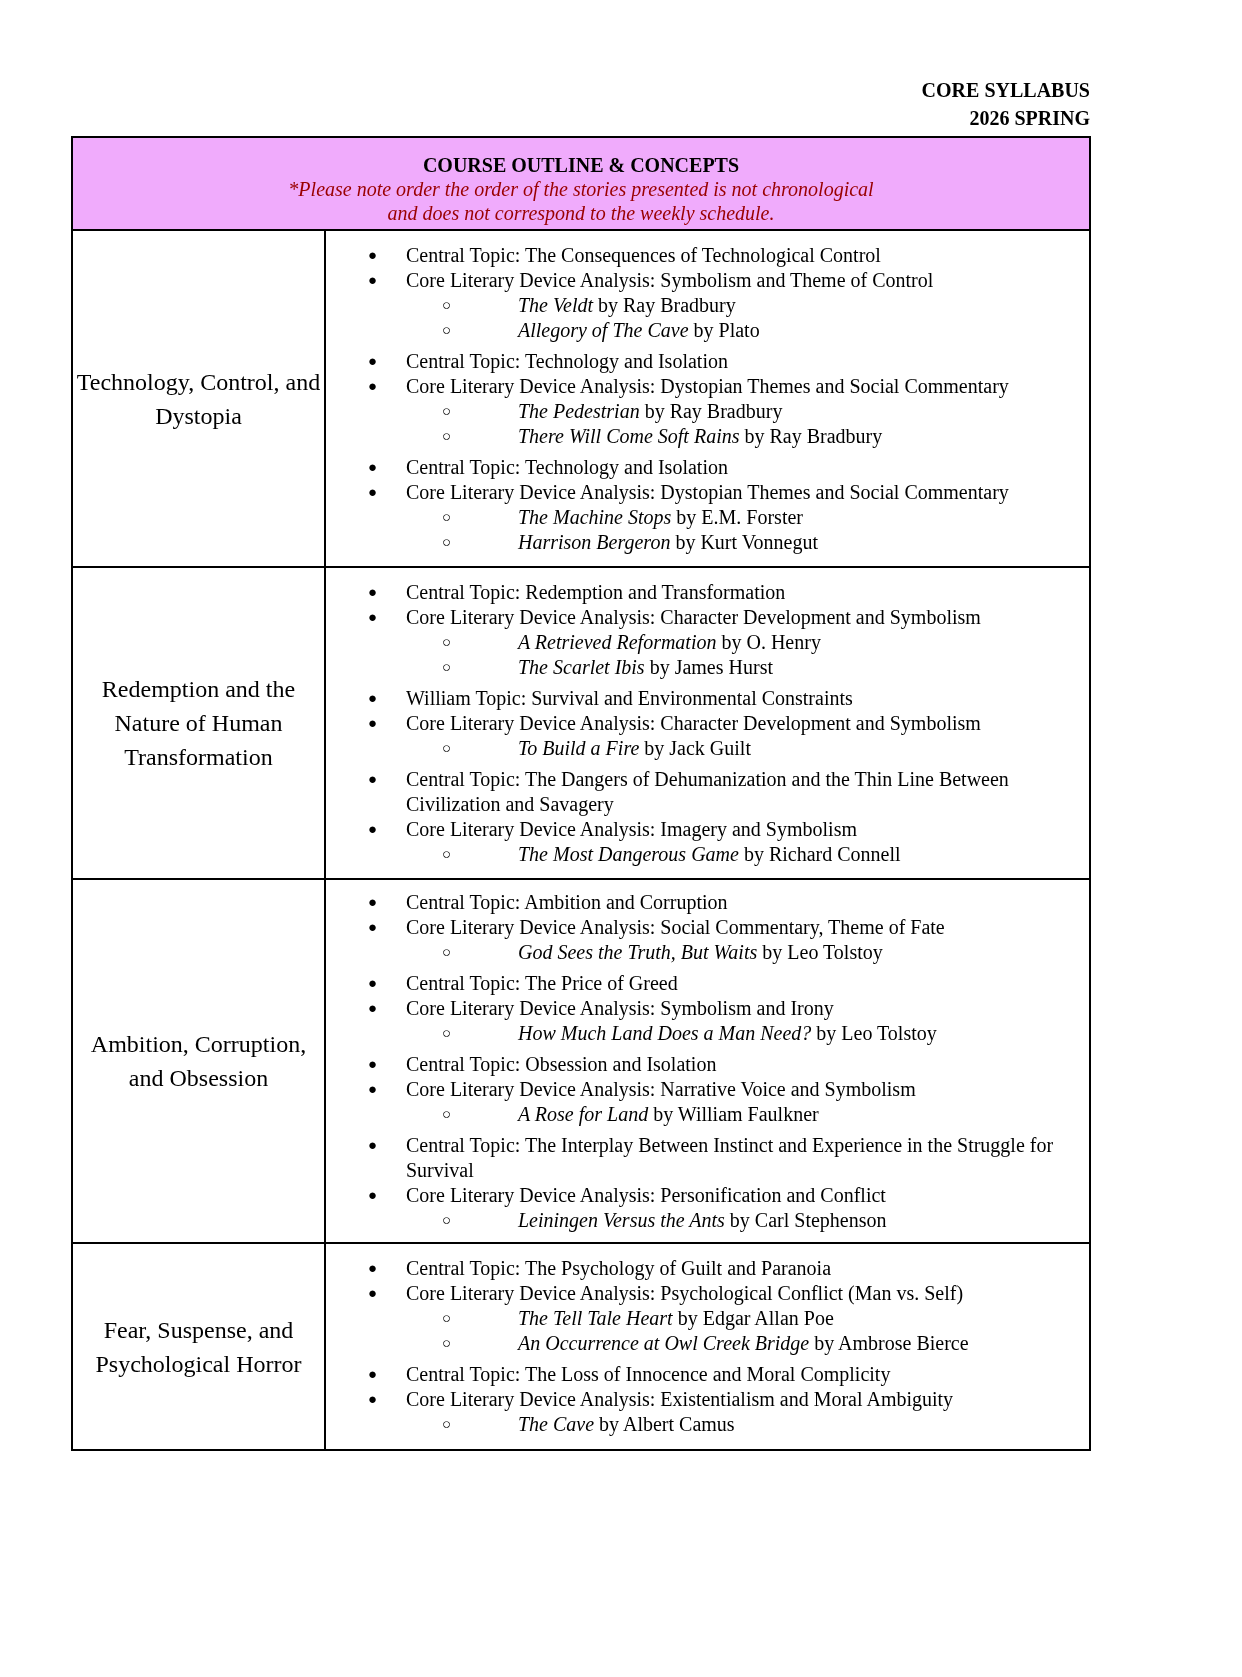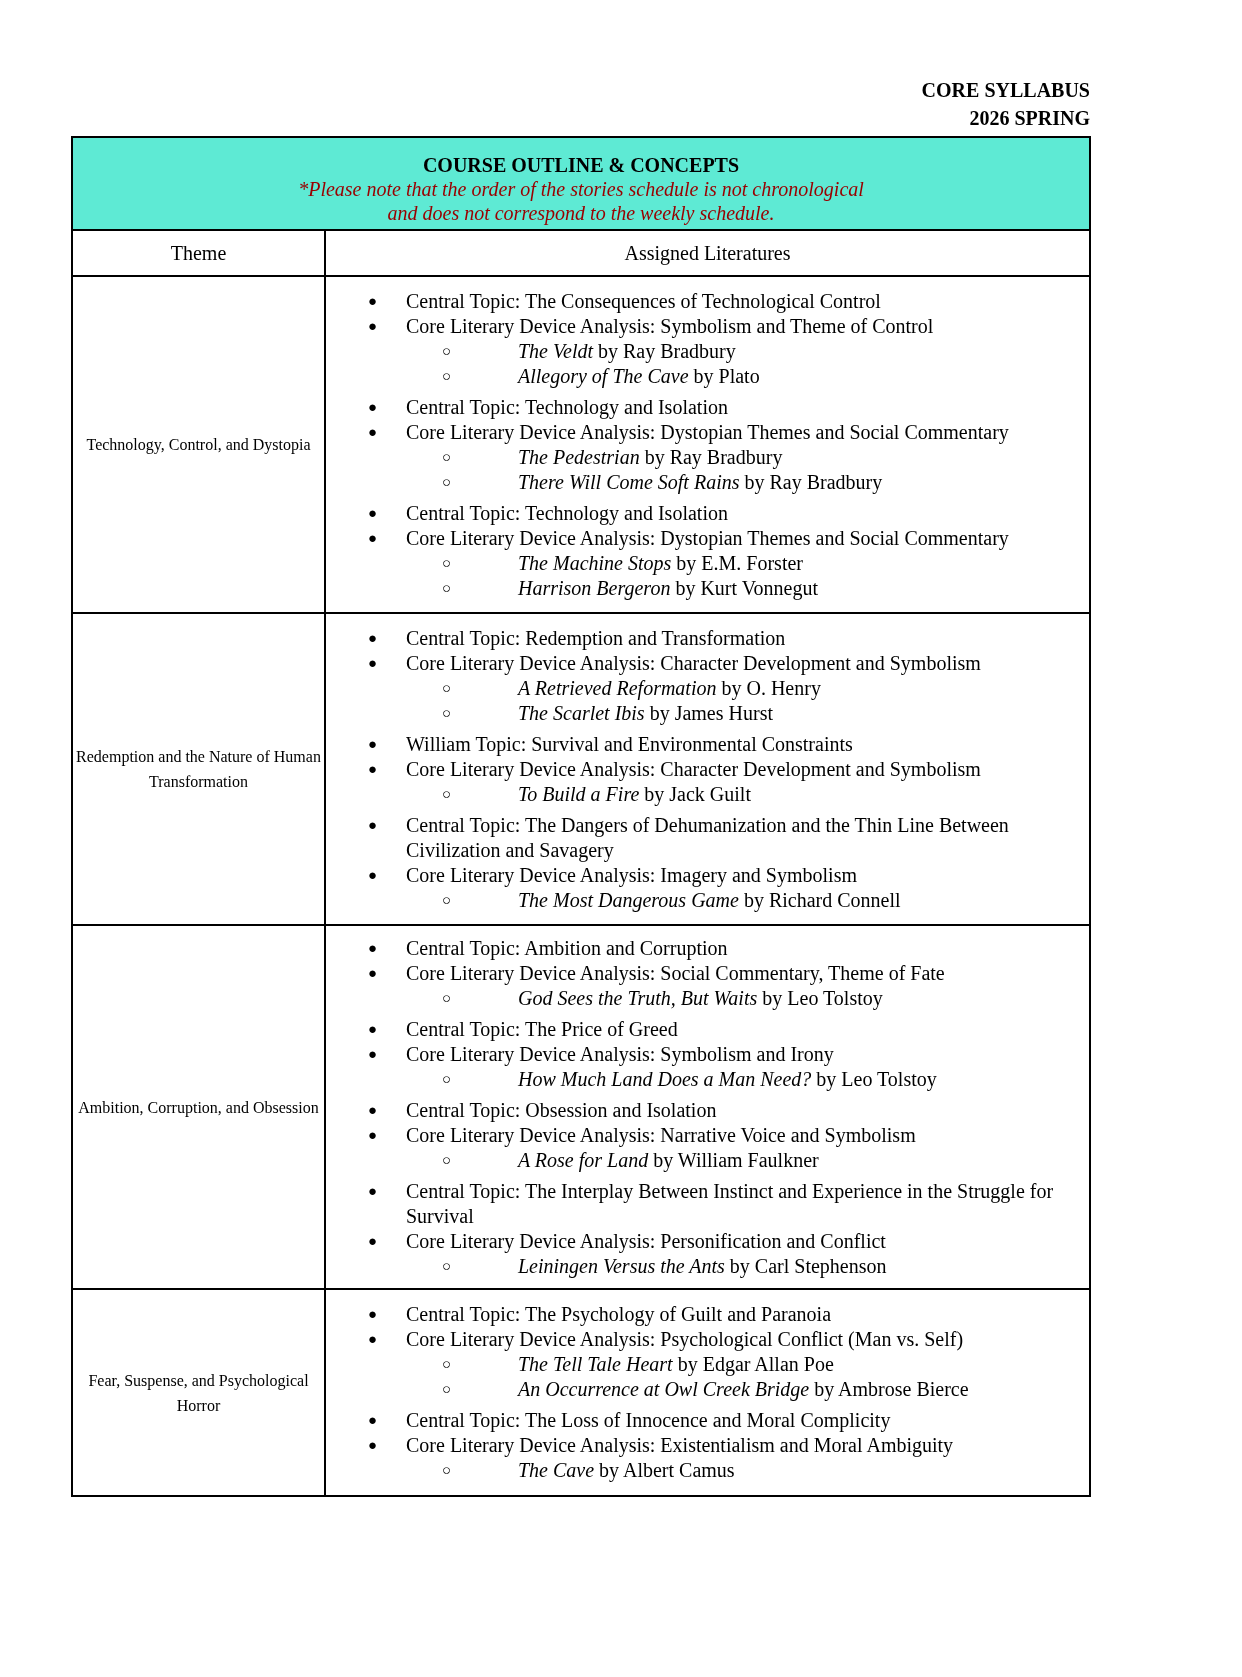--- a/index.html
+++ b/index.html
@@ -12,27 +12,27 @@
     font-weight: bold; font-size: 20px; line-height: 28px;
   }
   table.outline {
     position: absolute; left: 71px; top: 136px; width: 1018px;
     border-collapse: collapse; table-layout: fixed;
   }
   table.outline td, table.outline th {
     border: 2px solid #000; padding: 0; vertical-align: middle;
   }
   .title-cell {
-    background: #5eead4; text-align: center; height: 91px;
+    background: #f0abfc; text-align: center; height: 91px;
     font-size: 20px; line-height: 24px;
   }
   .title-main { font-weight: bold; display: block; padding-top: 10px; }
   .title-note { color: #990000; font-style: italic; display: block; }
   .colhead { font-weight: normal; font-size: 20px; height: 44px; text-align: center; }
-  .theme-cell { text-align: center; font-size: 16px; line-height: 25px; padding: 0 14px; }
+  .theme-cell { text-align: center; font-size: 24px; line-height: 34px; padding: 0 14px; }
   .lit-cell { font-size: 20px; line-height: 25px; padding: 10px 16px 10px 0; vertical-align: top; }
   .group { margin: 0 0 6px 0; }
   .group:last-child { margin-bottom: 0; }
   .topic-line { position: relative; padding-left: 80px; }
   .topic-line .bullet {
     position: absolute; left: 42px; top: 0; font-size: 15px;
   }
   .reading-line { position: relative; padding-left: 150px; }
   .reading-line .sub-bullet {
     position: absolute; left: 116px; top: 0; font-size: 15px;
@@ -49,27 +49,23 @@
 
 <table class="outline">
   <colgroup>
     <col style="width:253px">
     <col style="width:765px">
   </colgroup>
   <tbody>
     <tr>
       <td colspan="2" class="title-cell">
         <span class="title-main">COURSE OUTLINE &amp; CONCEPTS</span>
-        <span class="title-note">*Please note that the order of the stories schedule is not chronological</span>
+        <span class="title-note">*Please note order the order of the stories presented is not chronological</span>
         <span class="title-note">and does not correspond to the weekly schedule.</span>
       </td>
-    </tr>
-    <tr>
-      <th class="colhead">Theme</th>
-      <th class="colhead">Assigned Literatures</th>
     </tr>
   </tbody>
   <tbody id="rows-body">
       <tr style="height: 337px;">
         <td class="theme-cell"><span>Technology, Control, and Dystopia</span></td>
         <td class="lit-cell">
           <div class="group">
             <div class="topic-line"><span class="bullet">●</span><span>Central Topic: The Consequences of Technological Control</span></div>
             <div class="topic-line"><span class="bullet">●</span><span>Core Literary Device Analysis: Symbolism and Theme of Control</span></div>
             <div class="reading-line"><span class="sub-bullet">○</span><span class="reading-title">The Veldt</span><span> by Ray Bradbury</span></div>

